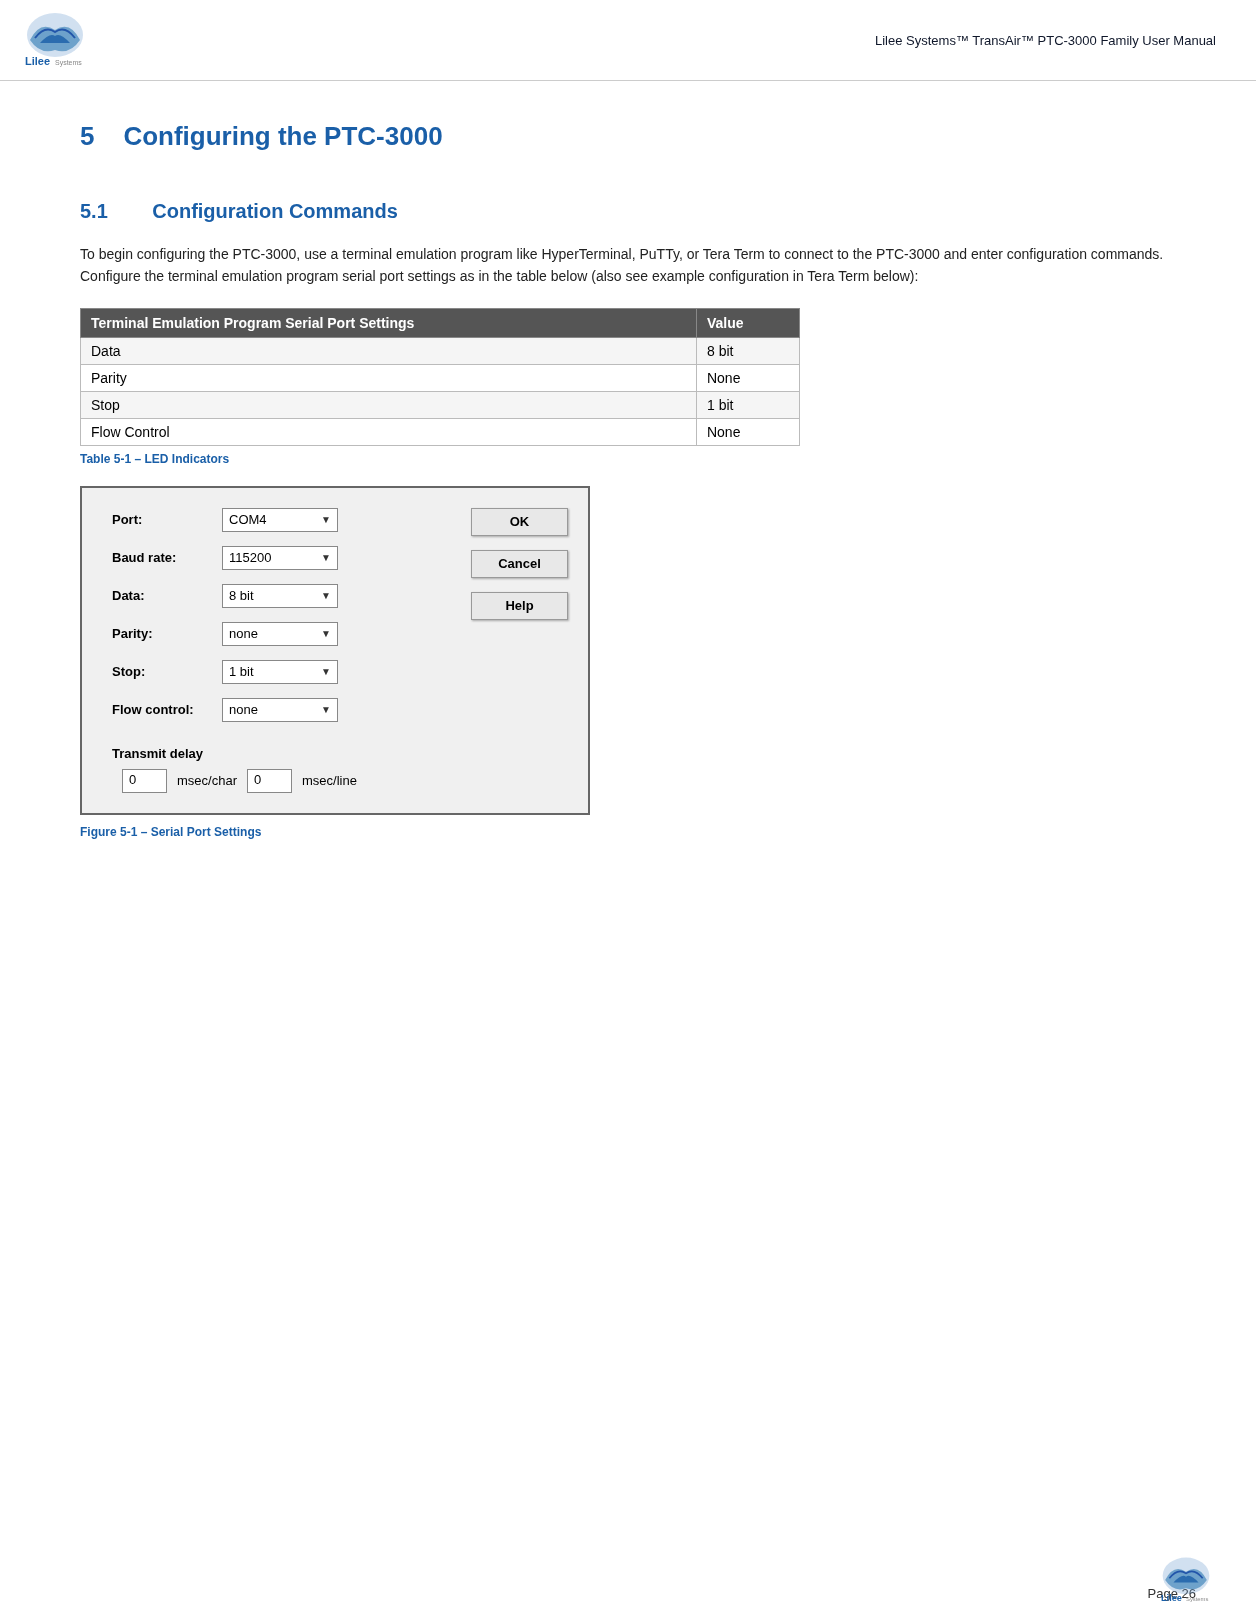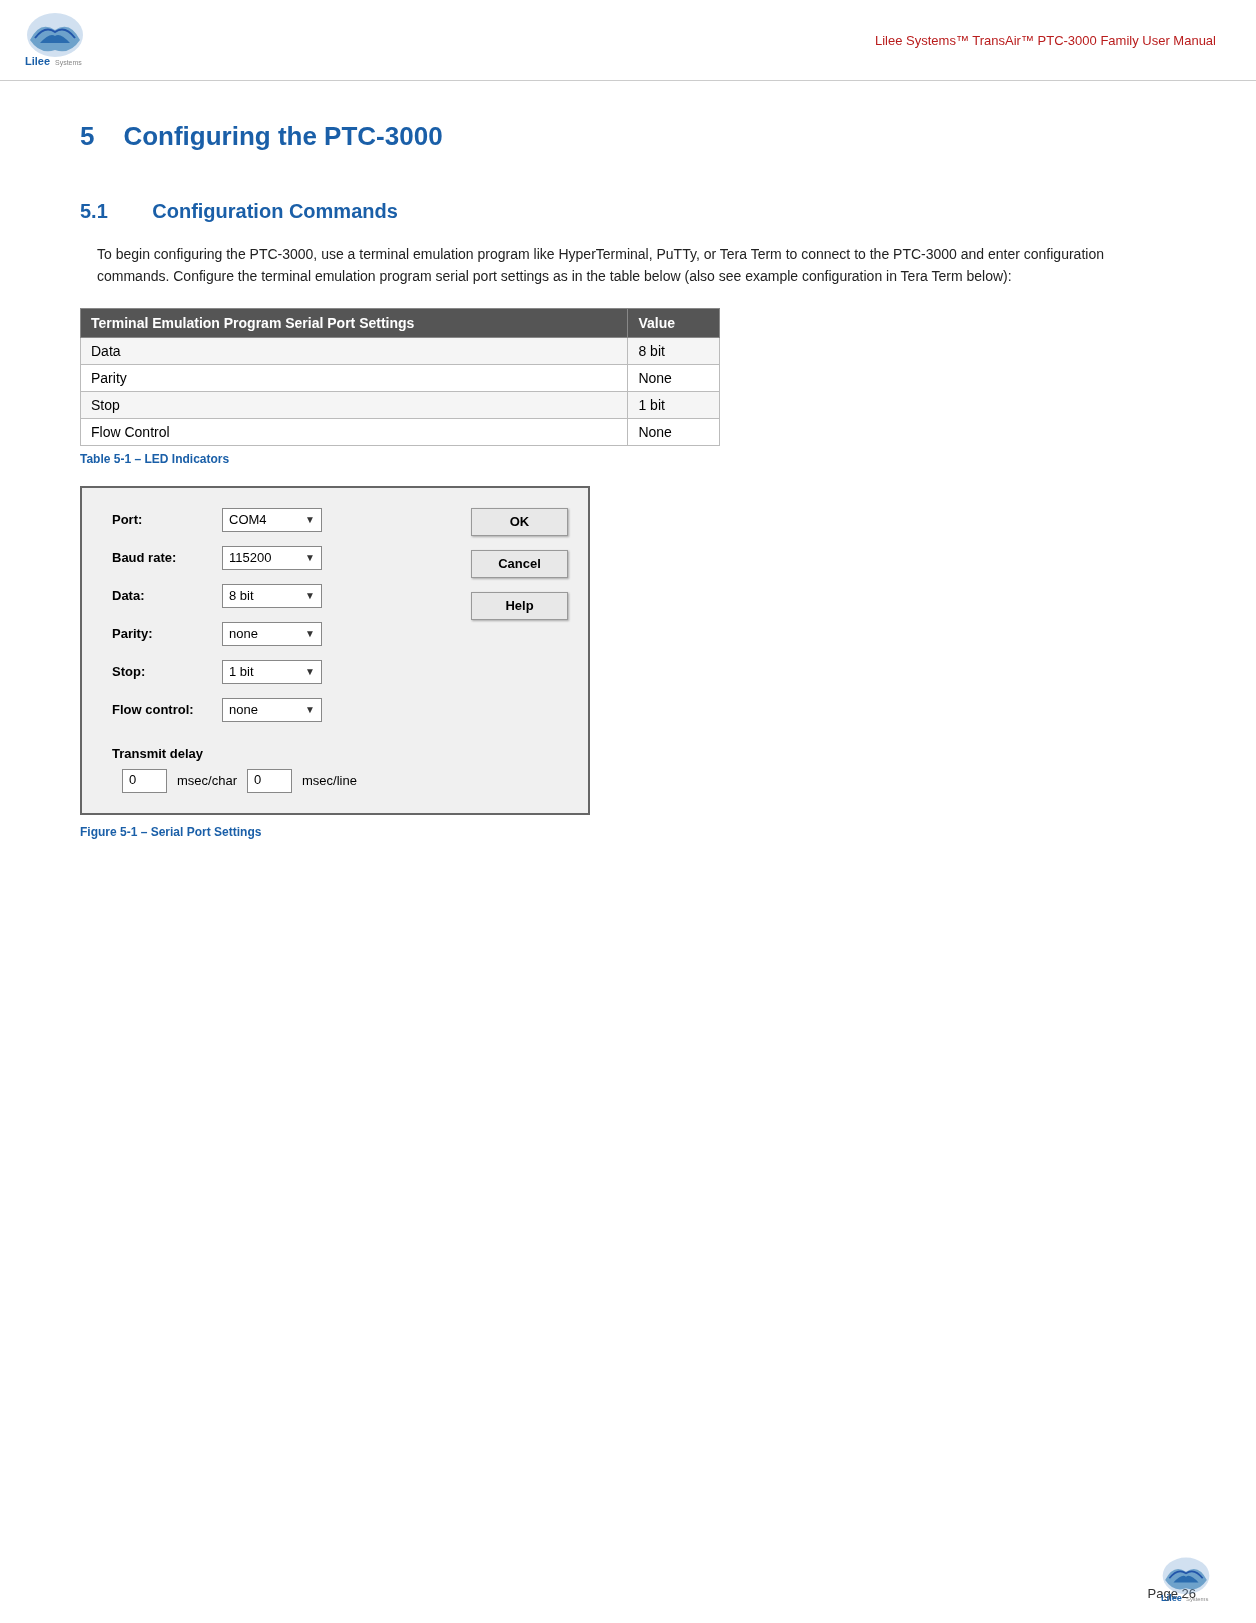--- a/index.html
+++ b/index.html
@@ -24,21 +24,21 @@
     .logo-area {
       display: flex;
       align-items: center;
     }
     .logo-svg {
       width: 70px;
       height: 60px;
     }
     .header-title {
       font-size: 13px;
-      color: #b91c1c;
+      color: #0f172a;
     }
 
     
     .content {
       padding: 40px 80px;
     }
 
     
     .chapter-heading {
       font-size: 26px;
@@ -54,27 +54,26 @@
       color: #1a5fa8;
       margin-bottom: 20px;
     }
 
     
     .body-text {
       font-size: 14px;
       line-height: 1.6;
       color: #222;
       margin-bottom: 20px;
-      margin-left: 17px;
     }
 
     
     .settings-table {
       border-collapse: collapse;
-      width: 640px;
+      width: 720px;
       margin-bottom: 6px;
       font-size: 14px;
     }
     .settings-table th {
       background: #555;
       color: #fff;
       font-weight: bold;
       padding: 6px 10px;
       text-align: left;
       border: 1px solid #888;
@@ -148,21 +147,21 @@
       font-weight: bold;
       color: #000;
       font-size: 13px;
     }
     .field-control {
       display: flex;
       align-items: center;
       border: 1px solid #888;
       background: #fff;
       padding: 2px 6px;
-      width: 100px;
+      width: 116px;
       font-size: 13px;
       height: 24px;
     }
     .field-control-text {
       flex: 1;
     }
     .field-arrow {
       font-size: 10px;
       color: #333;
     }

